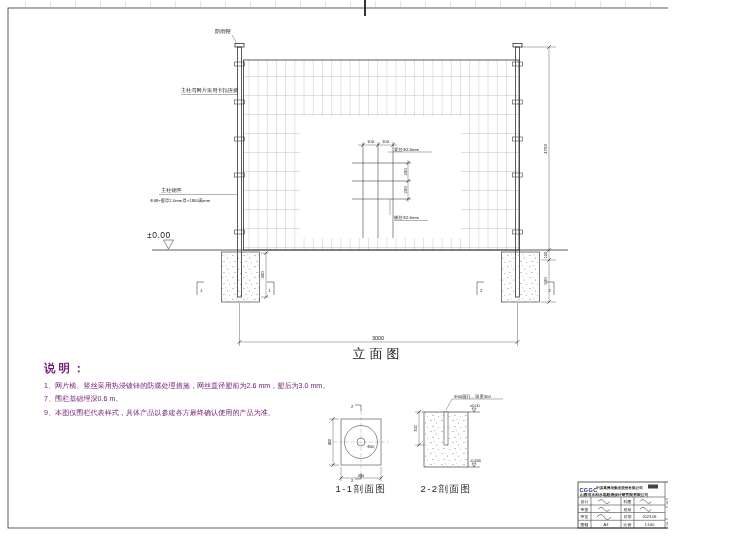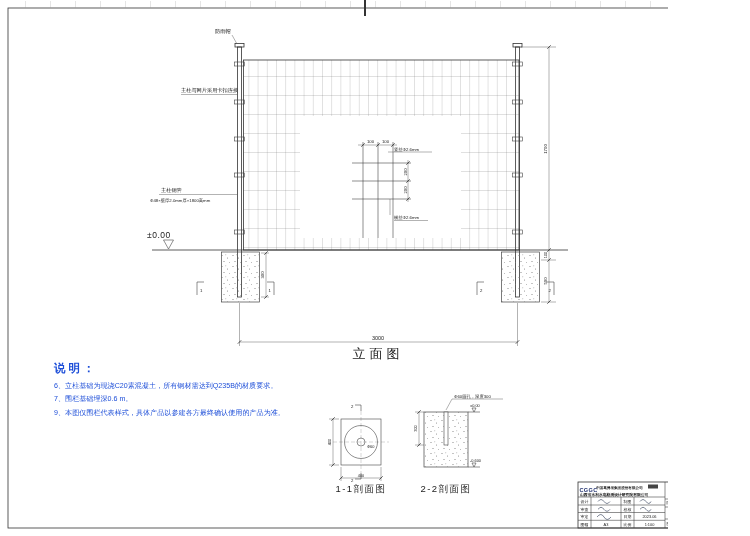--- a/index.html
+++ b/index.html
@@ -18,21 +18,21 @@
   .t-dim-s{font-size:3.9px;}
   .t-mark{font-size:4.3px;}
   .t-level{font-size:8.5px;letter-spacing:.5px;}
   .t-caption{font-size:9.5px;letter-spacing:1.5px;}
   .t-main{font-size:13px;letter-spacing:4px;}
   .t-tb{font-size:3.9px;}
   .t-tb-b{font-size:3.8px;font-weight:bold;}
   .t-tb-title{font-size:5.4px;font-weight:bold;letter-spacing:1px;}
   .t-logo{font-size:5.6px;font-weight:bold;fill:#20306e;letter-spacing:.3px;}
   .sig{stroke:#2a3550;stroke-width:.6;fill:none;}
-  .notes{position:absolute;left:54px;top:361px;width:296px;color:#1d4ed8;}
+  .notes{position:absolute;left:44px;top:361px;width:296px;color:#701a75;}
   .notes-title{font-size:11.5px;font-weight:bold;letter-spacing:3px;margin-bottom:4px;}
   .note-line{font-size:7.1px;line-height:1.9;padding-left:11px;text-indent:-11px;}
 </style>
 </head>
 <body>
 
 <div class="sheet">
 <svg width="750" height="536" viewBox="0 0 750 536">
   <defs>
     <pattern id="mesh" width="9.2" height="19" patternUnits="userSpaceOnUse">
@@ -222,17 +222,17 @@
     <text class="t-tb" x="735.5" y="504.3" text-anchor="middle">土建</text>
     <text class="t-tb-title" x="703.5" y="514.8" text-anchor="middle">场地围栏技术图</text>
     <text class="t-tb" x="670.5" y="524.8" text-anchor="middle">图号</text>
     <text class="t-tb" x="702.5" y="524.8" text-anchor="middle">14-N7232C-Z030-01</text>
     <text class="t-tb" x="735.5" y="524.8" text-anchor="middle">版次</text>
   </g>
 </svg>
 
 <div class="notes">
   <div class="notes-title">说明：</div>
-  <div class="note-line">6、立柱基础为现浇C20素混凝土，所有钢材需达到Q235B的材质要求。</div>
+  <div class="note-line">1、网片横、竖丝采用热浸镀锌的防腐处理措施，网丝直径塑前为2.6 mm，塑后为3.0 mm。</div>
   <div class="note-line">7、围栏基础埋深0.6 m。</div>
   <div class="note-line">9、本图仅围栏代表样式，具体产品以参建各方最终确认使用的产品为准。</div>
 </div>
 </div>
 
 </body></html>

